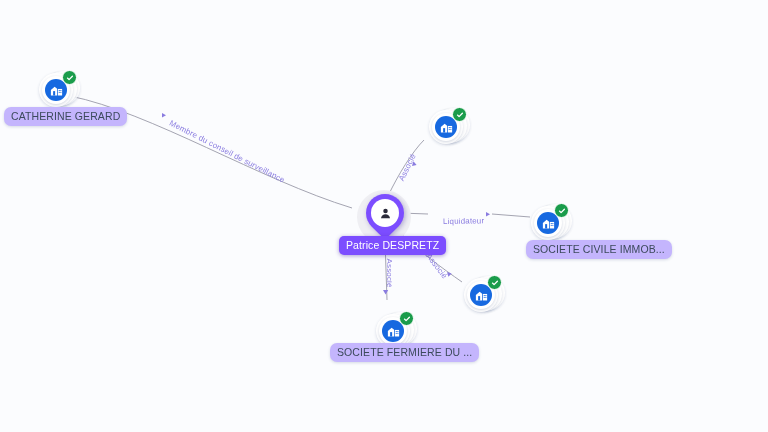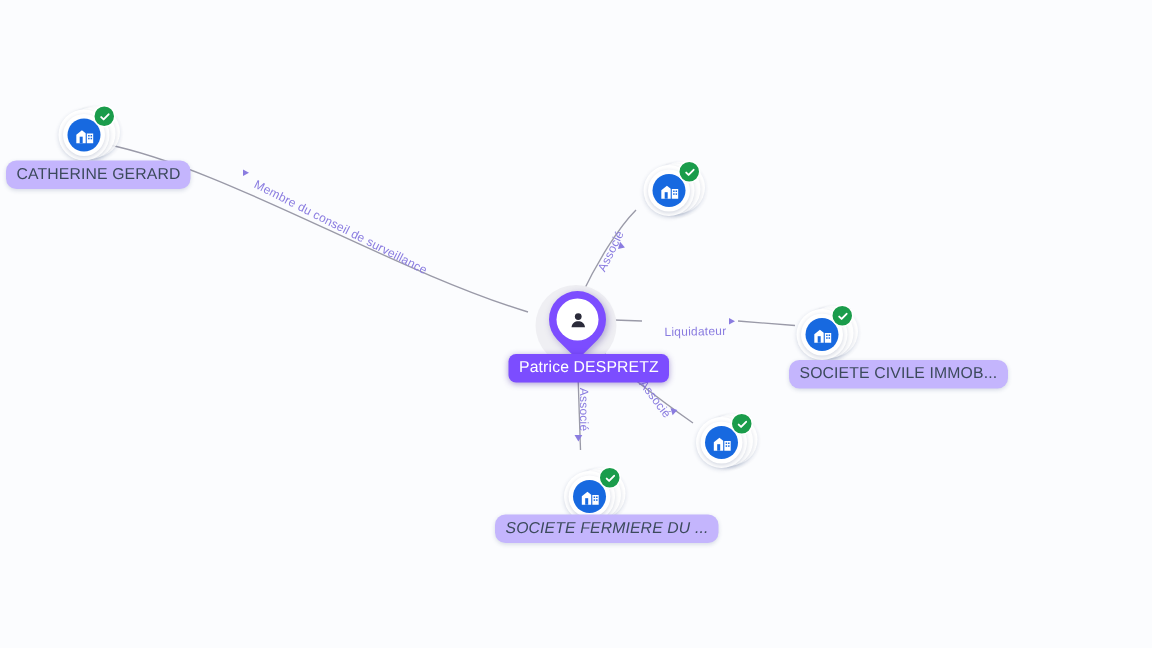--- a/index.html
+++ b/index.html
@@ -294,21 +294,21 @@
           <rect x="6.6" y="13" width="3.2" height="7" fill="#1769e0"></rect>
         </svg>
       </div>
     </div>
     <div class="verified-badge">
       <svg width="8" height="8" viewBox="0 0 12 12">
         <path d="M2.2 6.1 L4.6 8.4 L9.6 3.3" stroke="#ffffff" stroke-width="1.9" fill="none" stroke-linecap="round" stroke-linejoin="round"></path>
       </svg>
     </div>
   </div>
-  <div class="node-label" style="left:330px; top:343px;font-style:italic;">SOCIETE FERMIERE DU ...</div>
+  <div class="node-label" style="left:330px; top:343px;">SOCIETE FERMIERE DU ...</div>
 
   <div class="person-node" style="left:357px; top:190px;">
     <div class="person-halo"></div>
     <div class="person-pin"></div>
     <div class="person-pin-inner">
       <svg width="15" height="15" viewBox="0 0 24 24">
         <circle cx="12" cy="8" r="3.6" fill="#2b2b3a"></circle>
         <path d="M4.8 19.5 C5.4 14.8 8.4 13 12 13 C15.6 13 18.6 14.8 19.2 19.5 Z" fill="#2b2b3a"></path>
       </svg>
     </div>

